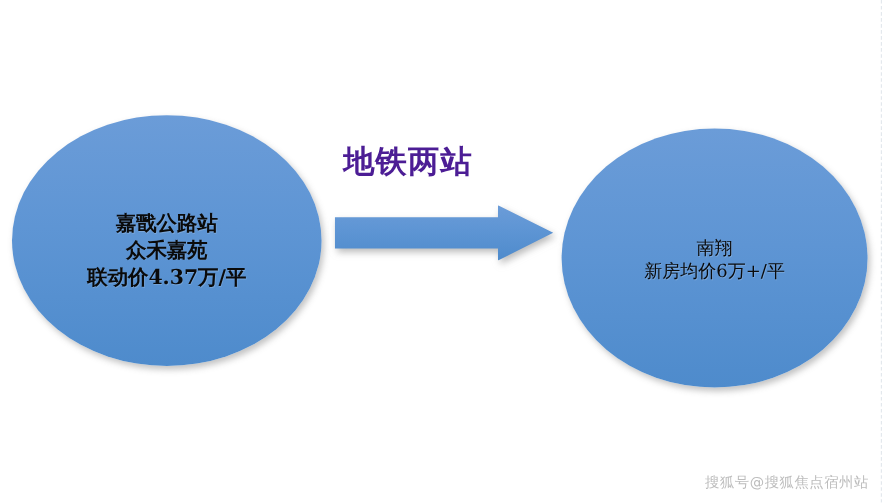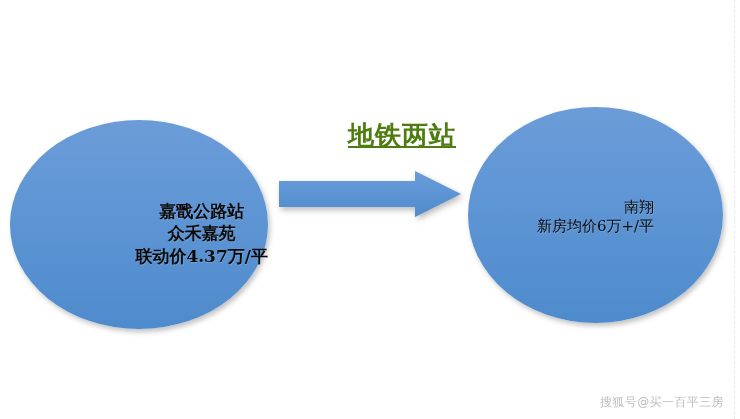--- a/index.html
+++ b/index.html
@@ -34,63 +34,60 @@
     text-align: center;
     color: #0a0a0a;
     font-family: "DejaVu Serif", "Liberation Serif", serif;
     line-height: 1.30;
     white-space: pre;
     text-shadow: 0.5px 0.5px 0px rgba(255,255,255,0.18);
   }
 
   #ellipse-left {
     left: 10px;
-    top: 120px;
+    top: 96px;
     width: 258px;
     height: 209px;
-    justify-content: flex-end;
   }
   #ellipse-left .ellipse-text {
     font-size: 17px;
     font-weight: 700;
     margin-top: 18px;
   }
 
   #ellipse-right {
     left: 468px;
     top: 107px;
     width: 255px;
     height: 216px;
   }
   #ellipse-right .ellipse-text {
     font-size: 15px;
     font-weight: 400;
     margin-top: 4px;
-    text-align: right;
   }
 
   
   #arrow {
     position: absolute;
     left: 279px;
     top: 171px;
     width: 182px;
     height: 46px;
     filter: drop-shadow(2px 3px 3px rgba(130,130,130,0.55));
   }
   #arrow svg { display: block; }
 
   
   .free-text {
     position: absolute;
-    color: #4d7c0f;
+    color: #4c1d95;
     font-family: "DejaVu Serif", "Liberation Serif", serif;
     white-space: pre;
-    text-align: right;
-    text-decoration: underline;
+    text-align: left;
   }
   #label-metro {
     left: 286px;
     top: 120px;
     width: 170px;
     font-size: 26px;
     font-weight: 700;
     letter-spacing: 1px;
     line-height: 1.2;
   }
@@ -154,15 +151,15 @@
   </div>
 
   <div class="free-text" id="label-metro">地铁两站</div>
 
 
   <div class="ellipse" id="ellipse-right">
     <div class="ellipse-text">南翔
 新房均价6万+/平</div>
   </div>
 
-  <div id="watermark">搜狐号@买一百平三房</div>
+  <div id="watermark">搜狐号@搜狐焦点宿州站</div>
 
 </div>
 
 </body></html>

